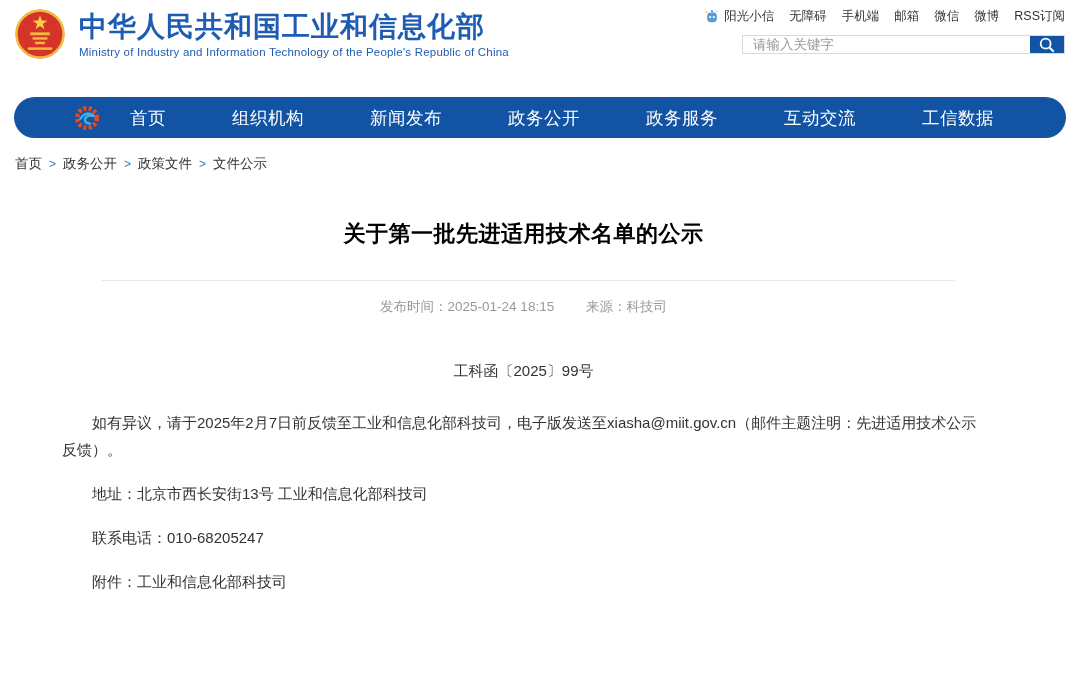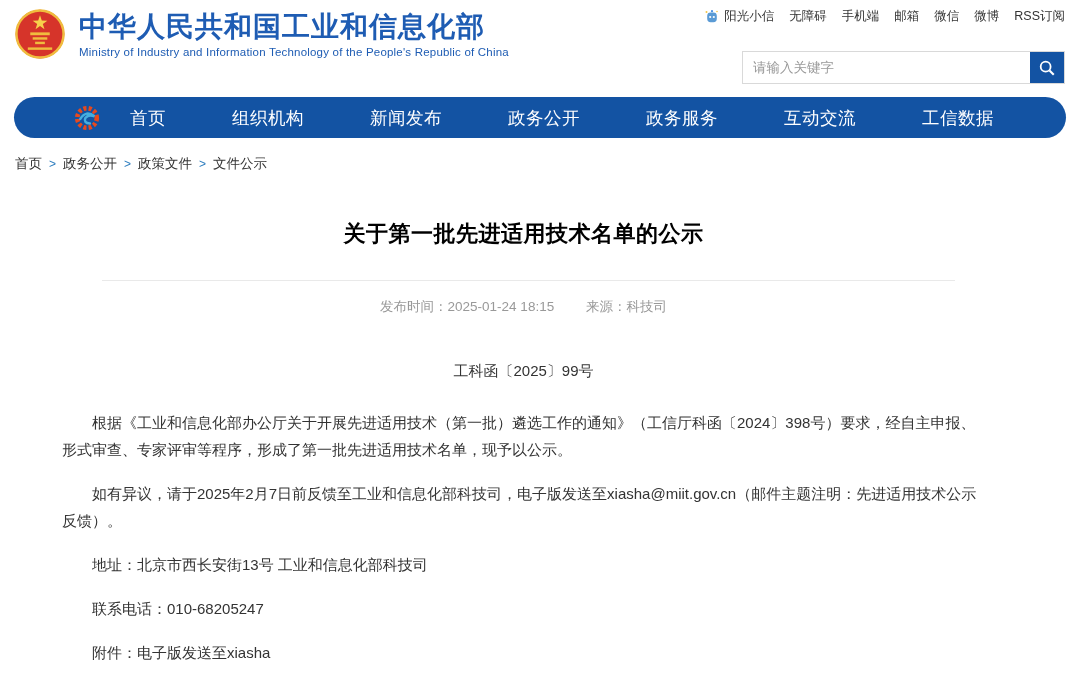--- a/index.html
+++ b/index.html
@@ -11,21 +11,21 @@
   .brand { position:absolute; left:14px; top:8px; display:flex; align-items:center; }
   .emblem { width:52px; height:52px; flex:0 0 auto; }
   .brand-text { margin-left:13px; }
   .site-title { color:#1e5cb3; font-size:28px; font-weight:bold; letter-spacing:1px; line-height:34px; }
   .site-subtitle { color:#1e5cb3; font-size:11.5px; margin-top:2px; letter-spacing:.2px; }
 
   .quick-links { position:absolute; top:8px; right:15px; display:flex; align-items:center; gap:15px;
     font-size:12.5px; color:#333; }
   .quick-link { display:flex; align-items:center; gap:4px; cursor:pointer; white-space:nowrap; color:#333; }
 
-  .search-box { position:absolute; top:51px; right:15px; width:323px; height:33px;
+  .search-box { position:absolute; top:35px; right:15px; width:323px; height:19px;
     border:1px solid #d9d9d9; display:flex; background:#701a75; }
   .search-input { flex:1; border:none; outline:none; padding:0 10px; font-size:13.5px; color:#333;
     font-family:inherit; }
   .search-input::placeholder { color:#999; }
   .search-btn { width:34px; height:100%; background:#1353a3; border:none; cursor:pointer;
     display:flex; align-items:center; justify-content:center; }
 
   
   .nav { margin:5px 14px 0 14px; height:41px; background:#1353a3; border-radius:21px;
     display:flex; align-items:center; padding:0 72px 0 58px; }
@@ -145,20 +145,19 @@
   <h1 class="article-title">关于第一批先进适用技术名单的公示</h1>
   <hr class="title-divider">
   <div class="article-meta">
     <span>发布时间：2025-01-24 18:15</span>
     <span>来源：科技司</span>
   </div>
 
   <div class="doc-number">工科函〔2025〕99号</div>
 
   <div class="body-text">
-    <p>根据《工业和信息化部办公厅关于开展先进适用技术（第一批）遴选工作的通知》（工信厅科函〔2024〕398号）要求，经自主申报、形式审查、专家评审等程序，形成了第一批先进适用技术名单，现予以公示。</p>
     <p>如有异议，请于2025年2月7日前反馈至工业和信息化部科技司，电子版发送至xiasha@miit.gov.cn（邮件主题注明：先进适用技术公示反馈）。</p>
     <p>地址：北京市西长安街13号 工业和信息化部科技司</p>
     <p>联系电话：010-68205247</p>
-    <p>附件：电子版发送至xiasha</p>
+    <p>附件：工业和信息化部科技司</p>
   </div>
 
 </div>
 
 </body></html>

